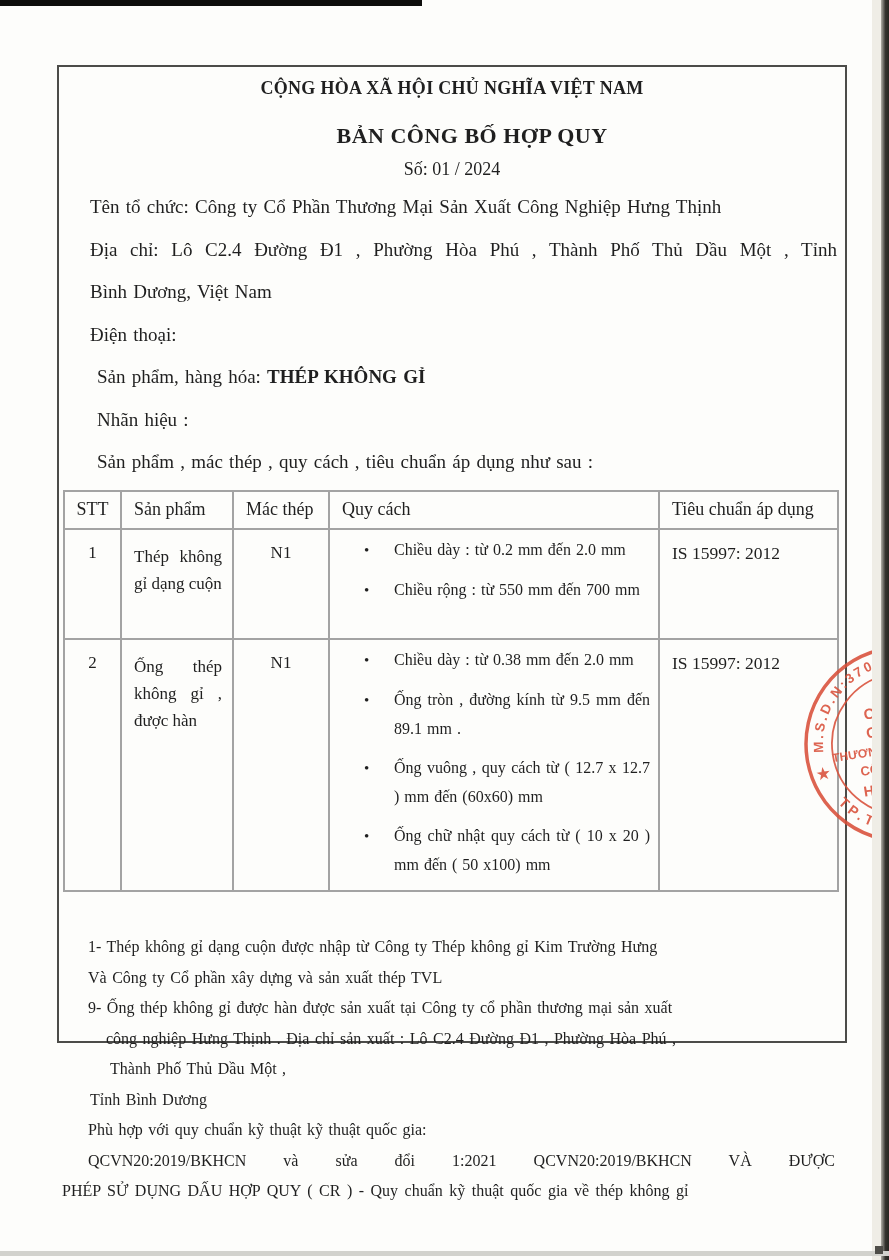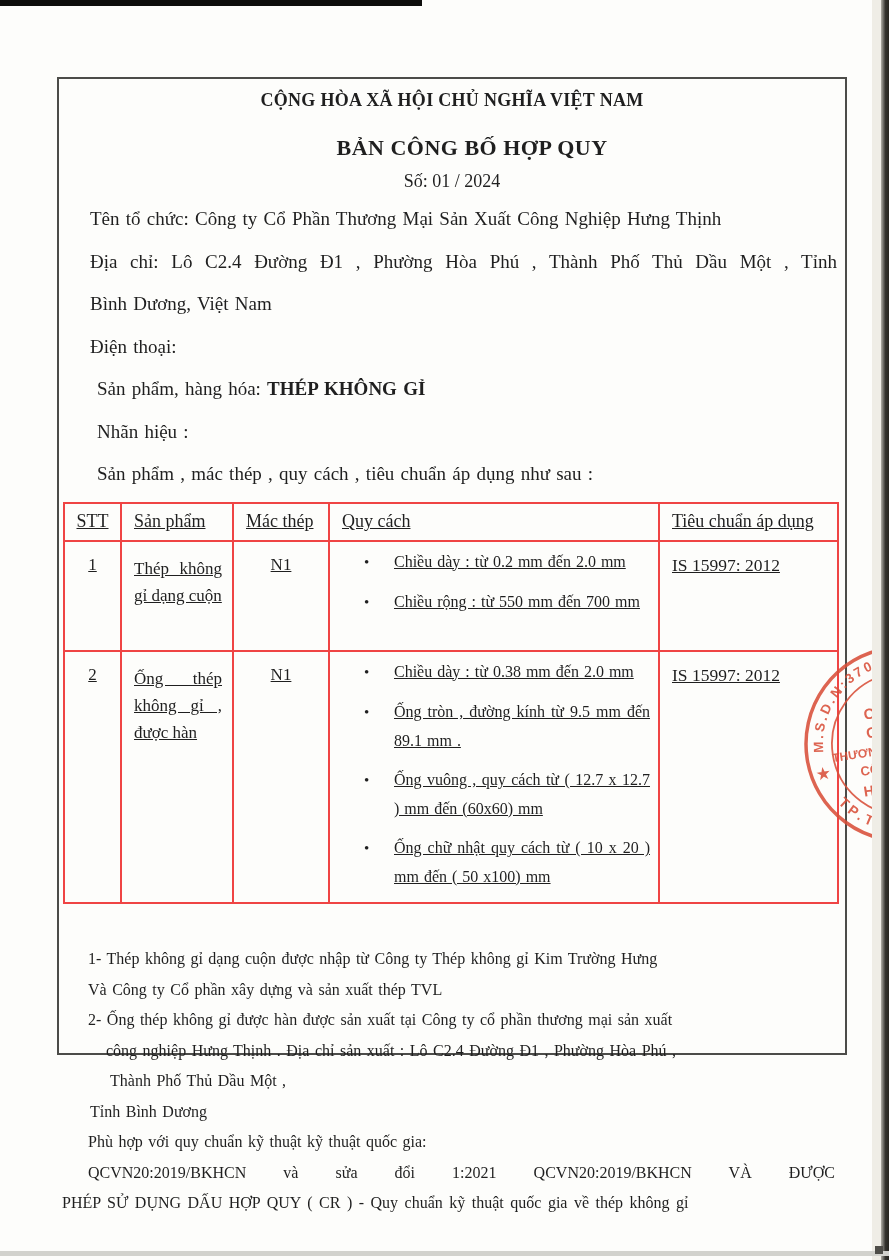--- a/index.html
+++ b/index.html
@@ -9,40 +9,40 @@
   }
   
   .scan-top    { position:absolute; left:0; top:0; width:422px; height:6px; background:#0e0e0c; z-index:40; }
   .scan-right  { position:absolute; right:0; top:0; width:8px; height:100%;
                  background:linear-gradient(to right,#b0aea6,#34332e 55%,#26251f); z-index:40; }
   .scan-paper-edge { position:absolute; right:8px; top:0; width:9px; height:100%; background:#efede6; z-index:35; }
   .scan-bottom { position:absolute; left:0; bottom:4px; width:100%; height:5px; background:#d2d2cd; z-index:40; }
   .scan-corner { position:absolute; right:6px; bottom:6px; width:8px; height:8px; background:#4e4d48; z-index:41; }
 
   .doc {
-    position:absolute; left:57px; top:77px; width:790px; height:978px;
+    position:absolute; left:57px; top:65px; width:790px; height:978px;
     border:2px solid #4c4c49; box-sizing:border-box; z-index:5;
   }
   .vn-header { text-align:center; margin-top:11px; }
   .republic  { font-weight:bold; font-size:18px; letter-spacing:0.3px; }
   .motto     { font-weight:bold; font-size:17px; margin-top:4px; }
   .motto-u   { display:inline-block; border-bottom:2px solid #2b2b28; padding:0 2px 2px 14px; }
   .doc-title { text-align:center; font-weight:bold; font-size:22px; letter-spacing:0.5px; margin-top:24px;padding-left:40px; }
   .doc-number{ text-align:center; font-size:18px; margin-top:10px; }
 
   .info p { margin:12px; font-size:19px; line-height:30.5px; word-spacing:1.5px; }
   .block-a { margin-top:11px; }
   .block-a p { margin-left:31px; width:747px; }
   .block-a p.just { text-align:justify; text-align-last:justify; }
   .block-b { margin-top:5px; }
   .block-b p { margin-left:38px; }
   .bold { font-weight:bold; }
 
   table { border-collapse:collapse; margin-left:4px; margin-top:9px; table-layout:fixed; width:774px; }
-  th, td { border:2px solid #ef4444; padding:0; vertical-align:top; font-weight:normal;text-decoration:underline; }
+  th, td { border:2px solid #a3a3a3; padding:0; vertical-align:top; font-weight:normal; }
   th { height:36px; vertical-align:middle; font-size:18px; text-align:left; padding-left:12px; }
   th.c, td.c { text-align:center; padding-left:0; }
   col.w-stt{width:57px;} col.w-prod{width:112px;} col.w-grade{width:96px;} col.w-spec{width:330px;} col.w-std{width:179px;}
   td { font-size:17px; }
   tr.r1 td { height:95px; }
   tr.r2 td { height:236px; }
   td.cell-txt { padding:13px 10px 0 12px; text-align:justify; line-height:27px;border-radius:32px; }
   td.cell-center { padding-top:13px; }
   td.cell-std { padding:13px 6px 0 12px; font-size:17.5px; }
   ul.specs { list-style:none; margin:6px 0 0 0; padding:0; }
@@ -131,21 +131,21 @@
             </ul>
           </td>
           <td class="cell-std">IS 15997: 2012</td>
         </tr>
       </tbody>
     </table>
 
     <div class="notes">
       <p class="n-first">1-  Thép không gỉ dạng cuộn được nhập từ Công ty Thép không gỉ Kim Trường Hưng</p>
       <p class="n-first">Và Công ty Cổ phần xây dựng và sản xuất thép TVL</p>
-      <p class="n-first">2-  Ống thép không gỉ được hàn được sản xuất tại Công ty cổ phần thương mại sản xuất</p>
+      <p class="n-first">9-  Ống thép không gỉ được hàn được sản xuất tại Công ty cổ phần thương mại sản xuất</p>
       <p class="n-cont">công nghiệp Hưng Thịnh . Địa chỉ sản xuất : Lô C2.4 Đường Đ1 , Phường Hòa Phú ,</p>
       <p class="n-cont2">Thành Phố Thủ Dầu Một ,</p>
       <p class="n-prov">Tỉnh Bình Dương</p>
       <p class="n-first">Phù hợp với quy chuẩn kỹ thuật kỹ thuật quốc gia:</p>
       <p class="n-just">QCVN20:2019/BKHCN và sửa đổi 1:2021 QCVN20:2019/BKHCN VÀ ĐƯỢC</p>
       <p class="n-last">PHÉP SỬ DỤNG DẤU HỢP QUY ( CR ) -  Quy chuẩn kỹ thuật quốc gia về thép không gỉ</p>
     </div>
   </div>
 
   <svg class="stamp" width="280" height="280" viewBox="0 0 280 280">

